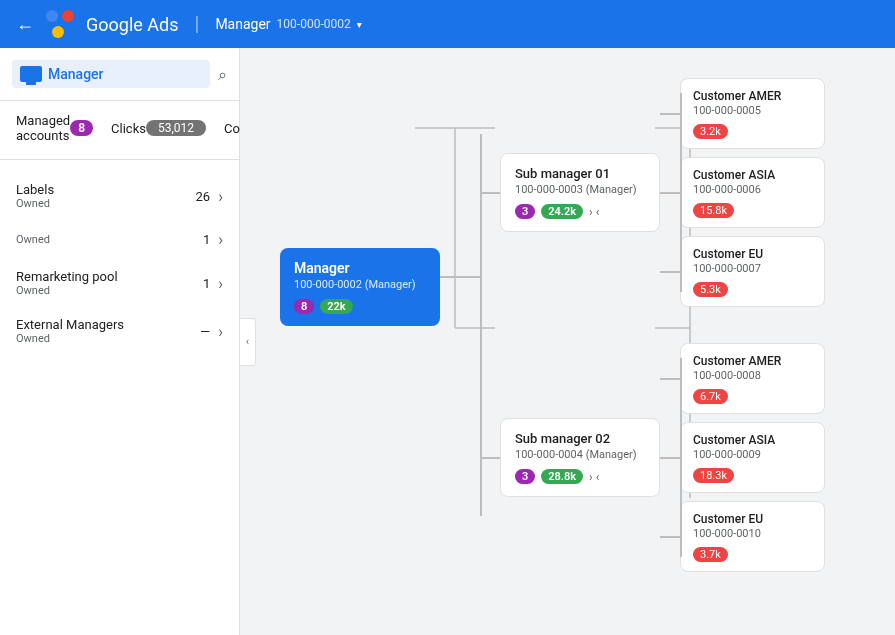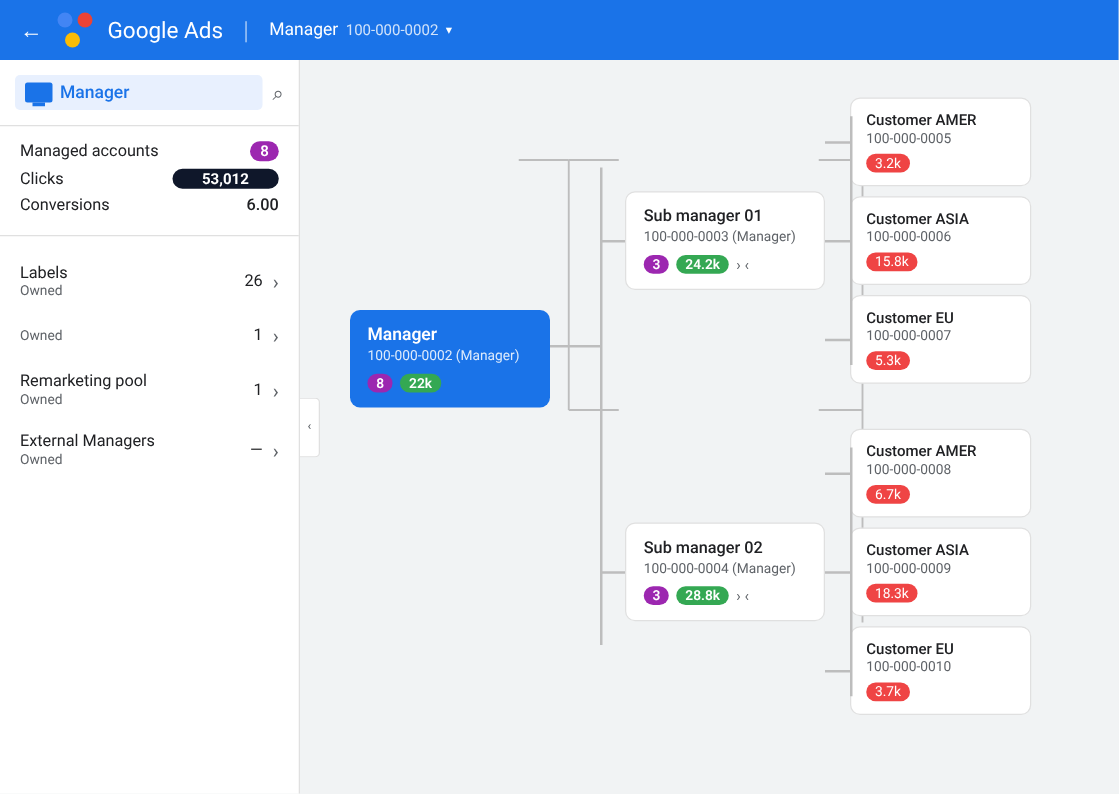--- a/index.html
+++ b/index.html
@@ -63,26 +63,26 @@
       background: #e8f0fe;
       border-radius: 4px;
       padding: 6px 8px;
       flex: 1;
       gap: 6px;
     }
     .sidebar-account-name { color: #1a73e8; font-size: 14px; font-weight: 500; flex: 1; }
     .search-icon-btn { color: #5f6368; cursor: pointer; font-size: 16px; }
 
     
-    .sidebar-stats { padding: 12px 16px; display: flex; flex-direction: column; gap: 6px; }
+    .sidebar-stats { padding: 12px 16px; display: flex; flex-direction: row; gap: 18px; }
     .stat-row { display: flex; justify-content: space-between; align-items: center; }
     .stat-label { color: #202124; font-size: 13px; }
     .stat-value { font-size: 13px; font-weight: 500; }
     .badge-purple { background: #9c27b0; color: white; border-radius: 10px; padding: 1px 8px; font-size: 12px; font-weight: 600; }
-    .badge-green { background: #0f172a; color: white; border-radius: 10px; padding: 1px 24px; font-size: 12px; font-weight: 700; }
+    .badge-green { background: #737373; color: white; border-radius: 10px; padding: 1px 12px; font-size: 12px; font-weight: 400; }
 
     .sidebar-divider { height: 1px; background: #e0e0e0; margin: 4px 0; }
 
     
     .sidebar-links { padding: 8px 0; display: flex; flex-direction: column; }
     .sidebar-link-row {
       display: flex;
       justify-content: space-between;
       align-items: center;
       padding: 10px 16px;

